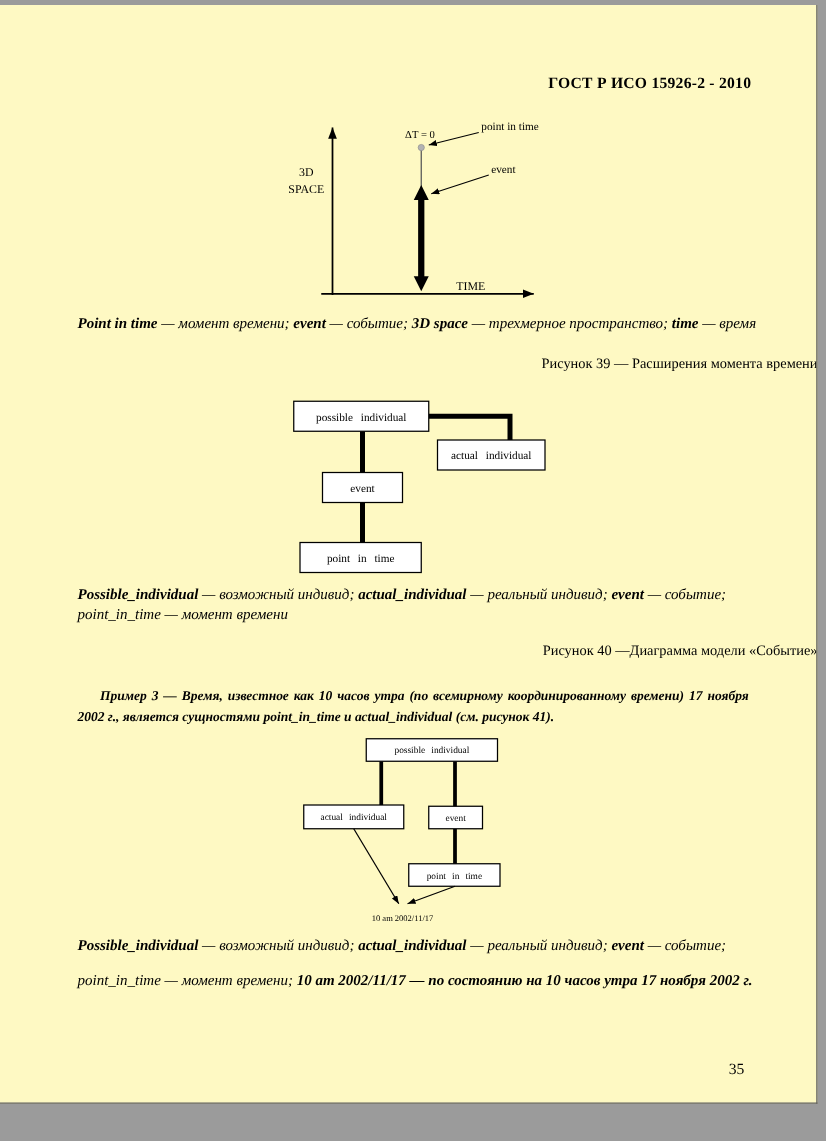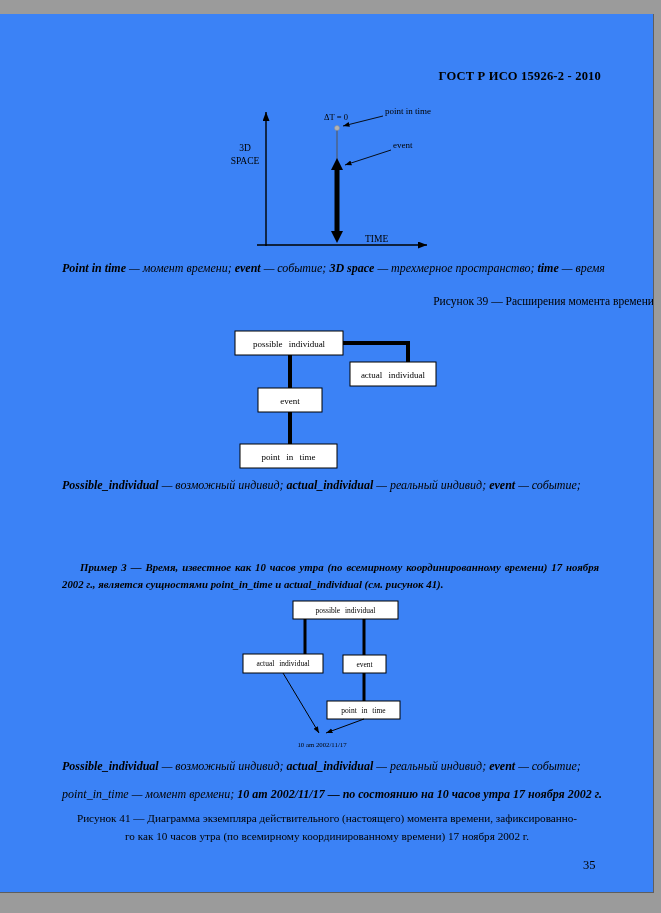--- a/index.html
+++ b/index.html
@@ -1,18 +1,18 @@
 <!DOCTYPE html>
 <html><head>
 <meta charset="utf-8">
 <style>
   * { margin:0; padding:0; box-sizing:border-box; }
   html, body { width:661px; height:913px; }
   body { position:relative; background:#9b9b9b; font-family:"Liberation Serif", serif; color:#000; overflow:hidden; }
-  .page { position:absolute; left:0; top:14px; width:654px; height:879px; background:#3b82f6;
+  .page { position:absolute; left:0; top:4px; width:654px; height:879px; background:#fef9c3;
           border-right:1px solid #5e5e5e; border-bottom:1px solid #5e5e5e; overflow:hidden; }
   .doc-header { position:absolute; top:55px; right:52px; font-size:12.5px; font-weight:bold; letter-spacing:0.2px; }
   .diag { position:absolute; }
   svg text { font-family:"Liberation Serif", serif; fill:#000; }
   .caption { position:absolute; left:62px; width:544px; font-style:italic; font-size:12px; line-height:13px; }
   .fig-title { position:absolute; left:0; width:654px; text-align:right; font-size:11.5px; }
   .example { position:absolute; left:62px; top:545px; width:537px; font-size:10.8px; font-style:italic;
              font-weight:bold; line-height:16.5px; text-indent:18px; text-align:justify; }
   .title41 { position:absolute; left:30px; top:795px; width:594px; text-align:center; font-size:11.2px; line-height:18px; }
   .pageno { position:absolute; left:583px; top:844px; font-size:12.5px; }
@@ -61,20 +61,22 @@
     <text x="64" y="18.5" text-anchor="middle" font-size="9" style="word-spacing:4px">possible individual</text>
     <rect x="125" y="34" width="86" height="24" fill="#fff" stroke="#000"></rect>
     <text x="168" y="49.5" text-anchor="middle" font-size="9" style="word-spacing:4px">actual individual</text>
     <rect x="33" y="60" width="64" height="24" fill="#fff" stroke="#000"></rect>
     <text x="65" y="75.5" text-anchor="middle" font-size="9">event</text>
     <rect x="15" y="116" width="97" height="24" fill="#fff" stroke="#000"></rect>
     <text x="63.5" y="131.5" text-anchor="middle" font-size="9" style="word-spacing:4px">point in time</text>
   </svg>
 
   <div class="caption" style="top:465px;"><span style="font-weight: bold;">Possible_individual</span><span style="font-weight: normal;"> — возможный индивид; </span><span style="font-weight: bold;">actual_individual</span><span style="font-weight: normal;"> — реальный индивид; </span><span style="font-weight: bold;">event</span><span style="font-weight: normal;"> — событие;</span></div>
+  <div class="caption" style="top:481px;"><span style="font-weight: normal;">point_in_time</span><span style="font-weight: normal;"> — момент времени</span></div>
+  <div class="fig-title" style="top:511px;">Рисунок 40 —Диаграмма модели «Событие»</div>
 
   <div class="example">Пример 3 — Время, известное как 10 часов утра (по всемирному координированному времени) 17 ноября 2002 г., является сущностями point_in_time и actual_individual (см. рисунок 41).</div>
 
   <svg class="diag" style="left:238px; top:582px;" width="175" height="160">
     <defs>
       <marker id="smArrow41" markerUnits="userSpaceOnUse" markerWidth="9" markerHeight="7" refX="6.5" refY="2.5" orient="auto">
         <path d="M0,0 L6.5,2.5 L0,5 Z" fill="#000"></path>
       </marker>
     </defs>
     <line x1="67" y1="23" x2="67" y2="59" stroke="#000" stroke-width="3"></line>
@@ -89,20 +91,16 @@
     <rect x="89" y="105" width="73" height="18" fill="#fff" stroke="#000"></rect>
     <text x="125.5" y="117" text-anchor="middle" font-size="7.5" style="word-spacing:3px">point in time</text>
     <line x1="45" y1="77" x2="81" y2="137" stroke="#000" stroke-width="1" marker-end="url(#smArrow41)"></line>
     <line x1="126" y1="123" x2="88" y2="137" stroke="#000" stroke-width="1" marker-end="url(#smArrow41)"></line>
     <text x="84" y="151" text-anchor="middle" font-size="6.8">10 am 2002/11/17</text>
   </svg>
 
   <div class="caption" style="top:746px;"><span style="font-weight: bold;">Possible_individual</span><span style="font-weight: normal;"> — возможный индивид; </span><span style="font-weight: bold;">actual_individual</span><span style="font-weight: normal;"> — реальный индивид; </span><span style="font-weight: bold;">event</span><span style="font-weight: normal;"> — событие;</span></div>
   <div class="caption" style="top:762px;margin-top:12px;"><span style="font-weight: normal;">point_in_time</span><span style="font-weight: normal;"> — момент времени; </span><span style="font-weight: bold;">10 am 2002/11/17</span><span style="font-weight: bold;"> — по состоянию на 10 часов утра 17 ноября 2002 г.</span></div>
 
-  <div class="title41">
-    <div>Рисунок 41 — Диаграмма экземпляра действительного (настоящего) момента времени, зафиксированно-</div>
-    <div>го как 10 часов утра (по всемирному координированному времени) 17 ноября 2002 г.</div>
-  </div>
 
   <div class="pageno">35</div>
 
 </div>
 
 </body></html>

